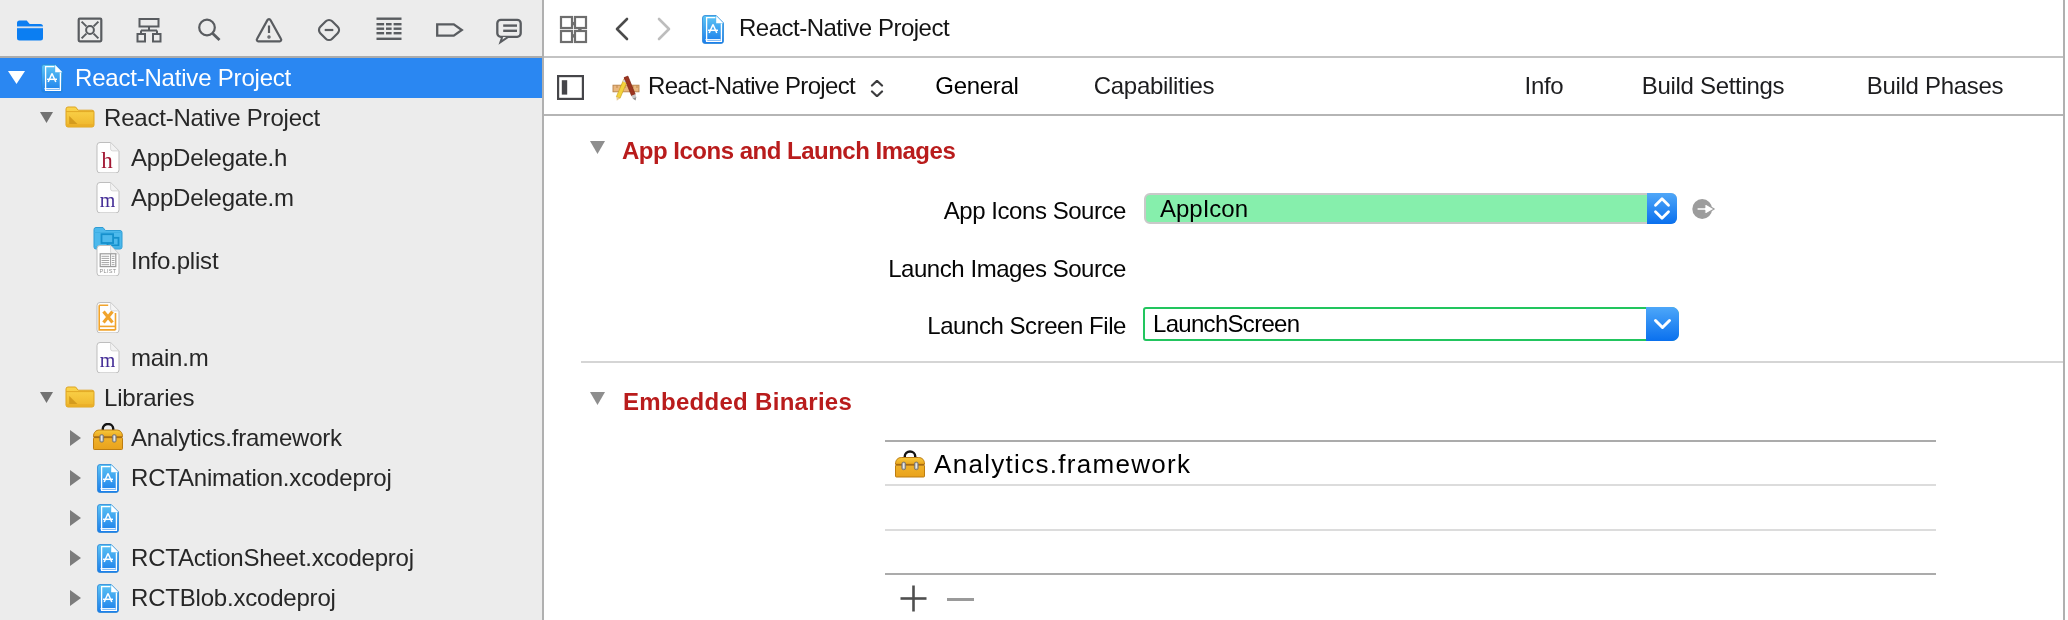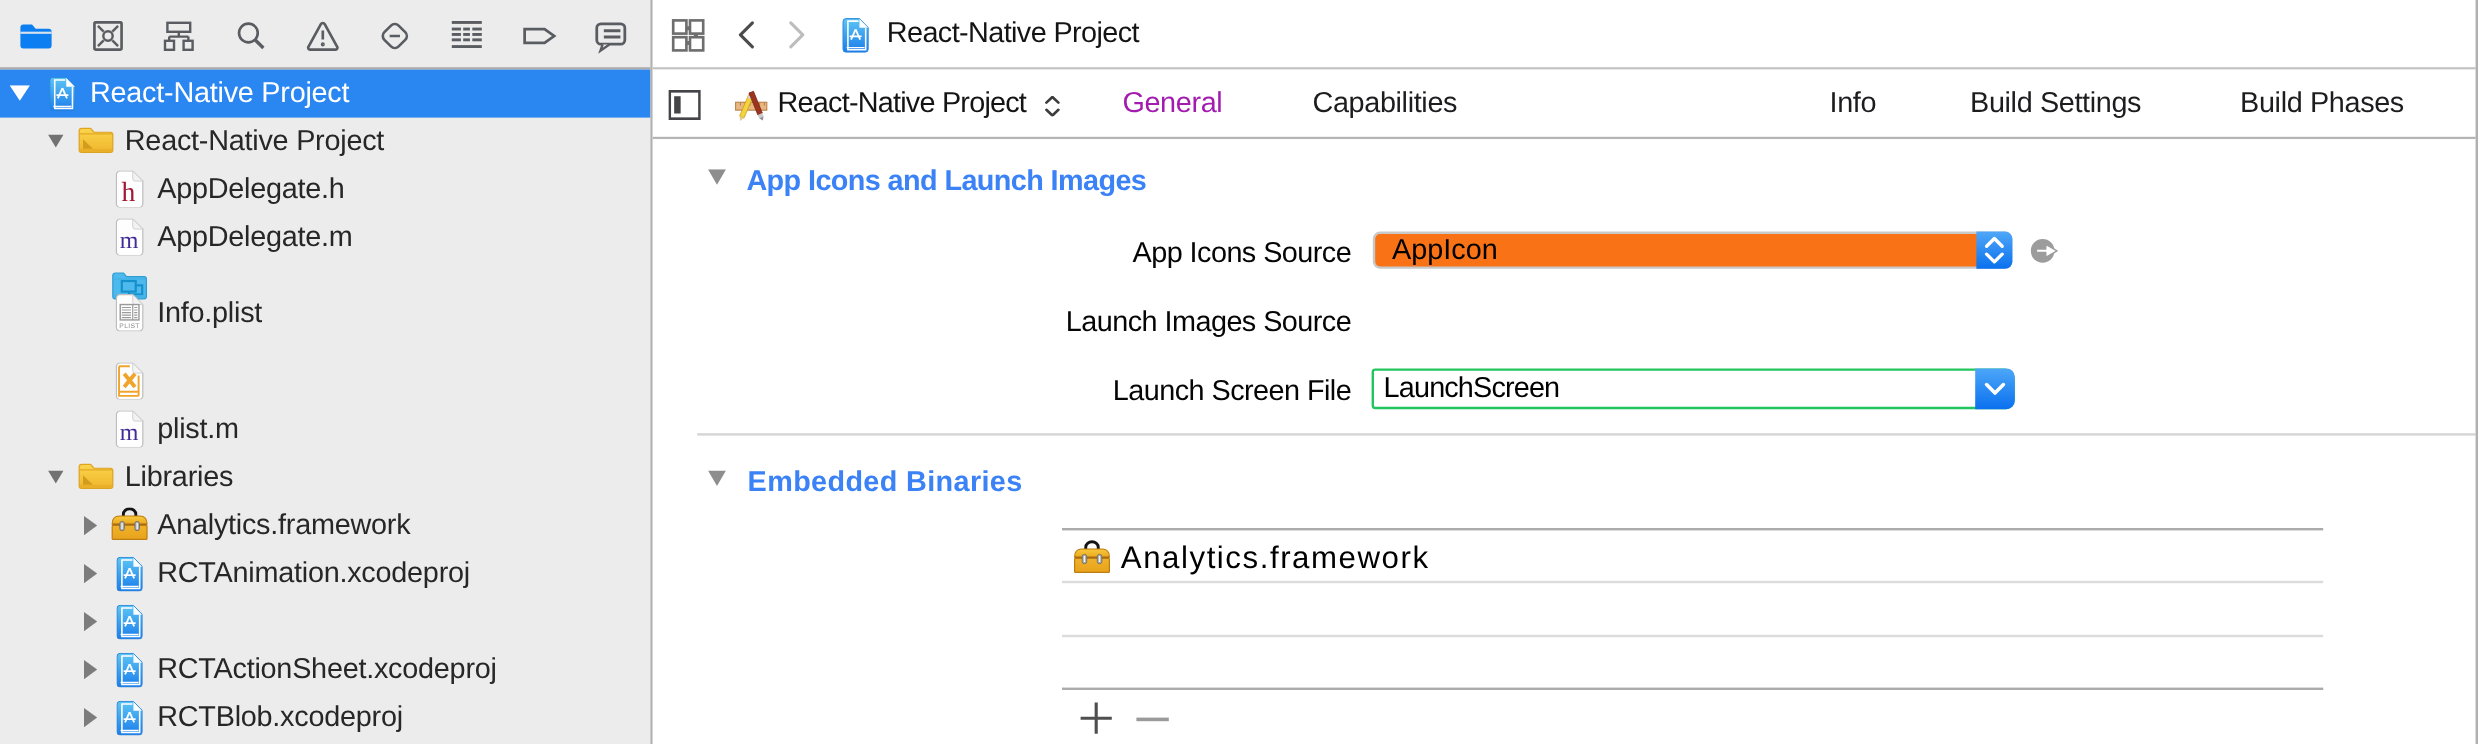--- a/index.html
+++ b/index.html
@@ -14,23 +14,23 @@
 #vdiv{position:absolute;left:542px;top:0;width:2px;height:620px;background:#b0b0b0}
 #editor{position:absolute;left:544px;top:0;width:1519px;height:620px;background:#fff}
 #jumpbar{position:absolute;left:0;top:0;width:1519px;height:58px;background:#fff;border-bottom:2px solid #c3c3c3}
 #jumpbar svg{position:absolute}
 #jtitle{position:absolute;left:195px;top:0;font-size:24px;letter-spacing:-0.5px;line-height:56px;color:#141414}
 #tabbar{position:absolute;left:0;top:58px;width:1519px;height:58px;background:#fff;border-bottom:2px solid #b5b5b5}
 #tabbar svg{position:absolute}
 #ttitle{position:absolute;left:104px;top:0;font-size:24px;letter-spacing:-0.65px;line-height:56px;color:#141414}
 .tab{position:absolute;top:0;font-size:24px;letter-spacing:-0.3px;line-height:56px;color:#1d1d1f;transform:translateX(-50%);white-space:pre}
 #content{position:absolute;left:0;top:116px;width:1519px;height:504px;background:#fff}
-.h1{position:absolute;font-weight:bold;font-size:24px;color:#3b82f6;white-space:pre;line-height:17px;height:17px}
+.h1{position:absolute;font-weight:bold;font-size:24px;color:#b91c1c;white-space:pre;line-height:17px;height:17px}
 .formlabel{position:absolute;left:316px;width:266px;text-align:right;font-size:24px;letter-spacing:-0.45px;color:#050505;line-height:31px;white-space:pre}
-#f1{position:absolute;left:600px;top:77px;width:533px;height:31px;background:#f97316;border:2px solid #c9c9c9;border-radius:6px}
+#f1{position:absolute;left:600px;top:77px;width:533px;height:31px;background:#86efac;border:2px solid #c9c9c9;border-radius:6px}
 #f1 span{position:absolute;left:14px;top:0;font-size:24px;line-height:27px;color:#000}
 #f1 .step{position:absolute;right:-2px;top:-2px;width:30px;height:31px;border-radius:0 6px 6px 0;background:linear-gradient(#50a7f8,#0a70ee)}
 #gobtn{position:absolute;left:1148px;top:82px}
 #btn1{position:absolute;left:600px;top:136px;width:241px;height:33px;background:#fff;border:2px solid #cacaca;border-radius:9px;text-align:center;font-size:24px;letter-spacing:-0.6px;line-height:30px;color:#000}
 #f2{position:absolute;left:599px;top:191px;width:536px;height:34px;background:#fff;border:2px solid #22c55e;border-radius:3px 8px 8px 3px}
 #f2 span{position:absolute;left:8px;top:0;font-size:24px;letter-spacing:-0.7px;line-height:30px;color:#000}
 #f2 .cbtn{position:absolute;right:-2px;top:-2px;width:33px;height:34px;border-radius:0 7px 7px 0;background:linear-gradient(#4da7f9,#0a70ee)}
 #sep{position:absolute;left:37px;top:245px;width:1482px;height:2px;background:#d5d5d5}
 #tbl{position:absolute;left:341px;top:324px;width:1051px;height:135px;border-top:2px solid #ababab;border-bottom:2px solid #ababab}
 .tline{position:absolute;left:0;width:1051px;height:2px;background:#dcdcdc}
@@ -198,21 +198,21 @@
           </g>
           <path d="M14.6,0.5 L23,8.9 L16.6,8.9 a2,2 0 0 1 -2,-2 Z" fill="#f5f5f5" stroke="#cfcfcf" stroke-width="0.8"></path>
         </svg>
     </div>
     <div class="row" style="top:338px">
       <svg style="left:96px;top:4px" width="24" height="31" viewBox="0 0 24 31">
           <path d="M1,3.5 A3,3 0 0 1 4,0.5 h10.6 L23,8.9 v19 a3,3 0 0 1 -3,3 H4 a3,3 0 0 1 -3,-3 Z" fill="#fefefe" stroke="#bdbdbd" stroke-width="1"></path>
           <path d="M14.6,0.5 L23,8.9 L16.6,8.9 a2,2 0 0 1 -2,-2 Z" fill="#f2f2f2" stroke="#cfcfcf" stroke-width="0.8"></path>
           <text x="11.5" y="25" font-family="Liberation Serif,serif" font-size="20" fill="#432c96" text-anchor="middle">m</text>
         </svg>
-      <span class="lbl" style="left:131px">plist.m</span>
+      <span class="lbl" style="left:131px">main.m</span>
     </div>
     <div class="row" style="top:378px">
       <svg style="left:40px;top:14px" width="13" height="11" viewBox="0 0 13 11">
           <polygon points="0,0 13,0 6.5,11" fill="#727272"></polygon>
         </svg>
       <svg style="left:65px;top:5px" width="30" height="30" viewBox="0 0 30 30">
           <path d="M1,6 a2,2 0 0 1 2,-2 h7.6 l2.6,3.2 H27 a2,2 0 0 1 2,2 V22 a2,2 0 0 1 -2,2 H3 a2,2 0 0 1 -2,-2 Z" fill="url(#fg1)" stroke="#dda321" stroke-width="1"></path>
           <path d="M1,8.6 H29" stroke="#e2a825" stroke-width="1"></path>
           <path d="M4.2,13 L4.2,21 L12.4,21 Z" fill="#d49b1d"></path>
           <rect x="1.5" y="21.2" width="27" height="2.3" fill="#eaaf28"></rect>
@@ -379,21 +379,21 @@
           <path d="M-2,11 L0,13.8 L2,11 Z" fill="#8f8f8f"></path>
         </g>
       </svg>
     <svg style="left:324px;top:22px" width="18" height="17" viewBox="0 0 18 17">
         <g fill="none" stroke="#3c3c3e" stroke-width="2.2" stroke-linecap="round" stroke-linejoin="round">
           <path d="M4,5.5 L9,0.8 L14,5.5"></path>
           <path d="M4,11.5 L9,16.2 L14,11.5"></path>
         </g>
       </svg>
     <span id="ttitle">React-Native Project</span>
-    <span class="tab" style="left:433px;color:#a21caf">General</span>
+    <span class="tab" style="left:433px;color:#000000">General</span>
     <span class="tab" style="left:610px">Capabilities</span>
     <span class="tab" style="left:1000px">Info</span>
     <span class="tab" style="left:1169px">Build Settings</span>
     <span class="tab" style="left:1391px">Build Phases</span>
   </div>
   <div id="content">
     <svg style="position:absolute;left:46px;top:25px" width="15" height="14" viewBox="0 0 15 14">
         <polygon points="0,0 15,0 7.5,13" fill="#8e8e8e"></polygon>
       </svg>
       <span class="h1" style="left:78px;top:26px;letter-spacing:-0.5px">App Icons and Launch Images</span>

